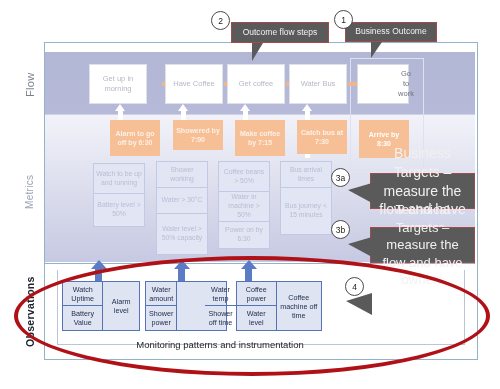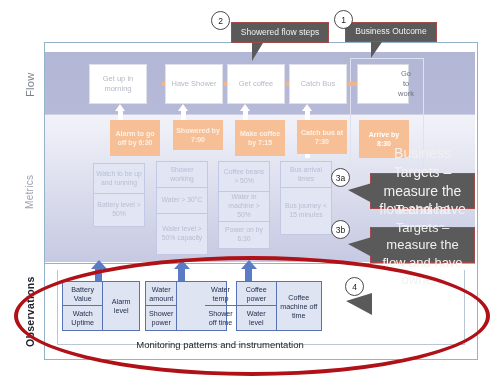--- a/index.html
+++ b/index.html
@@ -164,25 +164,25 @@
   <div class="band-obs"></div>
 
   <div class="lane-label" id="lane-flow">Flow</div>
   <div class="lane-label" id="lane-metrics">Metrics</div>
   <div class="lane-label" id="lane-obs">Observations</div>
 
   <div class="outcome-ring"></div>
 
   <div class="flow-box" style="left:89px;">Get up in morning</div>
   <div class="flow-arrow" style="left:162px;"></div>
-  <div class="flow-box" style="left:165px;">Have Shower</div>
+  <div class="flow-box" style="left:165px;">Have Coffee</div>
   <div class="flow-arrow" style="left:224px;"></div>
   <div class="flow-box" style="left:227px;">Get coffee</div>
   <div class="flow-arrow" style="left:286px;"></div>
-  <div class="flow-box" style="left:289px;">Catch Bus</div>
+  <div class="flow-box" style="left:289px;">Water Bus</div>
   <div class="flow-arrow" style="left:348px;"></div>
   <div class="flow-box last" style="left:357px;width:52px;padding-left:48px;">Go to work</div>
 
   <div class="up-arrow-wh" style="left:118px;top:110px;height:16px;"></div>
   <div class="up-arrow-wh" style="left:181px;top:110px;height:16px;"></div>
   <div class="up-arrow-wh" style="left:243px;top:110px;height:16px;"></div>
   <div class="up-arrow-wh" style="left:305px;top:110px;height:48px;"></div>
 
   <div class="kpi" style="left:110px;top:120px;height:36px;">Alarm to go off by 6:30</div>
   <div class="kpi" style="left:173px;top:120px;height:30px;">Showered by 7:00</div>
@@ -213,22 +213,22 @@
   </div>
 
   <div class="obs-frame"></div>
 
   <div class="up-arrow-blue" style="left:95px;top:268px;height:16px;"></div>
   <div class="up-arrow-blue" style="left:178px;top:268px;height:16px;"></div>
   <div class="up-arrow-blue" style="left:245px;top:268px;height:16px;"></div>
 
   <div class="obs-group" style="left:62px;width:78px;height:50px;">
     <div class="obs-col" style="width:41px;">
+      <div class="obs-cell" style="height:25px;">Watch Uptime</div>
       <div class="obs-cell" style="height:25px;">Battery Value</div>
-      <div class="obs-cell" style="height:25px;">Watch Uptime</div>
     </div>
     <div class="obs-col" style="width:37px;">
       <div class="obs-cell tall" style="height:50px;">Alarm level</div>
     </div>
   </div>
 
   <div class="obs-group" style="left:145px;width:82px;height:50px;">
     <div class="obs-col" style="width:43px;">
       <div class="obs-cell" style="height:25px;">Water amount</div>
       <div class="obs-cell" style="height:25px;">Shower power</div>
@@ -244,21 +244,21 @@
       <div class="obs-cell" style="height:25px;">Coffee power</div>
       <div class="obs-cell" style="height:25px;">Water level</div>
     </div>
     <div class="obs-col" style="width:46px;">
       <div class="obs-cell tall" style="height:50px;">Coffee machine off time</div>
     </div>
   </div>
 
   <div class="obs-caption">Monitoring patterns and instrumentation</div>
 
-  <div class="callout" style="left:231px;top:22px;width:98px;height:21px;font-size:8.5px;">Showered flow steps</div>
+  <div class="callout" style="left:231px;top:22px;width:98px;height:21px;font-size:8.5px;">Outcome flow steps</div>
   <div class="tail" style="left:252px;top:43px;border-left:11px solid #5a5a5a;border-right:11px solid transparent;border-bottom:18px solid transparent;"></div>
   <div class="badge" style="left:211px;top:11px;">2</div>
 
   <div class="callout" style="left:345px;top:22px;width:92px;height:20px;font-size:8.5px;">Business Outcome</div>
   <div class="tail" style="left:371px;top:42px;border-left:11px solid #5a5a5a;border-right:11px solid transparent;border-bottom:16px solid transparent;"></div>
   <div class="badge" style="left:334px;top:10px;">1</div>
 
   <div class="callout" style="left:370px;top:173px;width:105px;height:36px;font-size:14px;">Business Targets – measure the flow and have owners</div>
   <div class="tail" style="left:348px;top:183px;border-top:7px solid transparent;border-bottom:13px solid transparent;border-right:24px solid #5a5a5a;"></div>
   <div class="badge" style="left:331px;top:168px;">3a</div>

